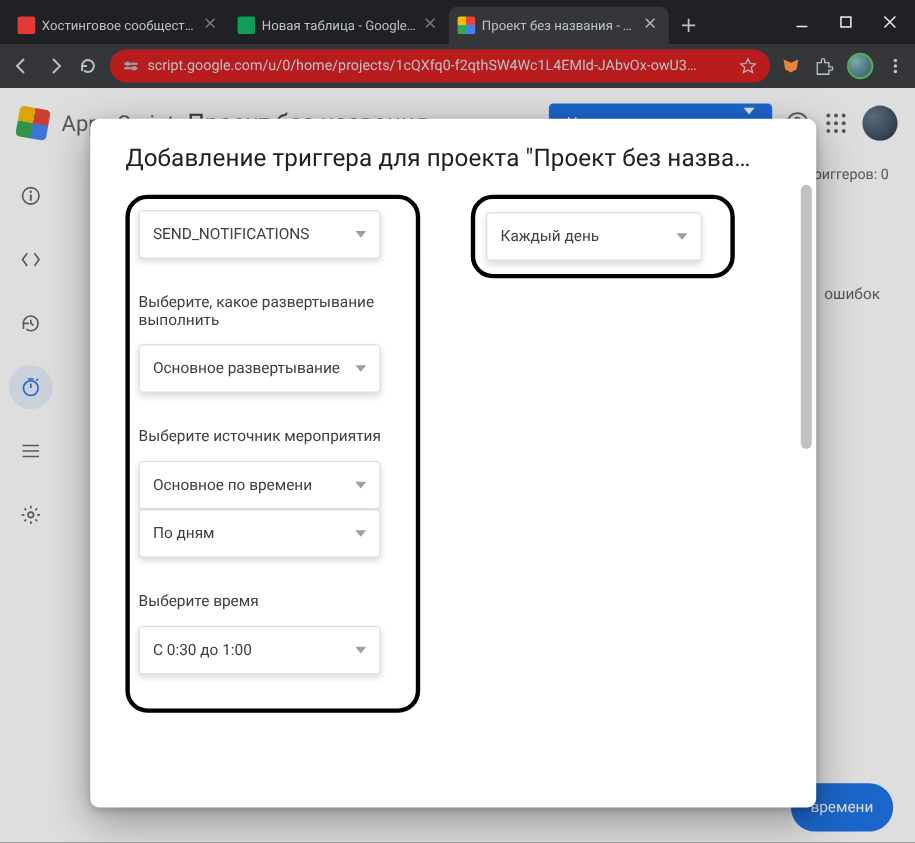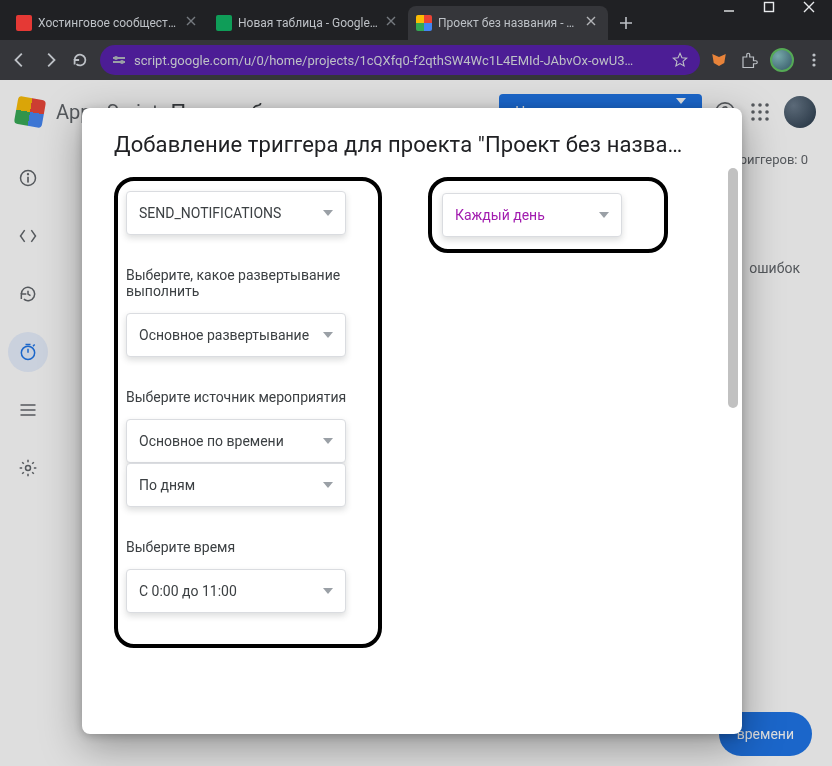--- a/index.html
+++ b/index.html
@@ -9,20 +9,21 @@
       width: 832px;
       height: 766px;
       overflow: hidden;
       position: relative;
     }
     
     .window-frame {
       background: #202124;
       height: 40px;
       display: flex;
+      align-items: center;
       padding: 0 8px;
     }
     .tabs-row { display: flex; flex: 1; gap: 0; height: 34px; align-items: center; margin-top: 6px; }
     .tab {
       display: flex; align-items: center; gap: 6px;
       padding: 0 8px; height: 34px; border-radius: 8px 8px 0 0;
       color: #bdc1c6; font-size: 12px; max-width: 200px; min-width: 0;
       cursor: pointer;
     }
     .tab.active { background: #35363a; }
@@ -39,21 +40,21 @@
     .win-controls { display: flex; gap: 26px; color: #bdc1c6; padding-right: 8px; }
     .win-btn { width: 14px; height: 14px; display:flex; align-items:center; justify-content:center; }
     
     .nav-row {
       background: #35363a;
       height: 40px;
       display: flex; align-items: center; gap: 10px; padding: 0 10px;
     }
     .nav-btn { width: 20px; height: 20px; color: #bdc1c6; display:flex; align-items:center; justify-content:center; }
     .omnibox {
-      flex: 1; height: 30px; background: #4c1d95; border-radius: 15px;
+      flex: 1; height: 30px; background: #b91c1c; border-radius: 15px;
       display: flex; align-items: center; padding: 0 12px; gap: 8px;
       color: #bdc1c6; font-size: 13px; overflow: hidden;
     }
     .omnibox .url-text { flex:1; overflow:hidden; text-overflow: ellipsis; white-space: nowrap; }
     .ext-icons { display: flex; gap: 12px; color:#bdc1c6; align-items: center; }
     .fox-icon { color:#e8833a; }
     .avatar-circle { width: 24px; height: 24px; border-radius: 50%; background: radial-gradient(circle at 30% 30%, #7aa, #356); border: 2px solid #5a5; }
     
     .page {
       background: #fff;
@@ -126,22 +127,22 @@
       cursor:pointer;
       position:relative;
       margin-left: 4px;
     }
     .select .sel-text { flex:1; overflow:hidden; text-overflow:ellipsis; white-space:nowrap; }
     .caret {
       width:0; height:0; border-left:5px solid transparent; border-right:5px solid transparent;
       border-top:6px solid #9aa0a6;
     }
     .right-select {
-      height: 44px; width: 180px; background:#fff; border:1px solid #dadce0; border-radius:4px;
-      display:flex; align-items:center; padding: 0 12px; color:#a21caf; font-size:14px;
+      height: 44px; width: 196px; background:#fff; border:1px solid #dadce0; border-radius:4px;
+      display:flex; align-items:center; padding: 0 12px; color:#404040; font-size:14px;
       box-shadow: 0 3px 6px rgba(60,64,67,.18);
       cursor:pointer;
       gap:44px;
     }
     .right-select .sel-text { flex:1; }
     .scrollbar-mock {
       position:absolute; right:4px; top:60px; bottom:10px; width:12px;
     }
     .scrollbar-thumb { position:absolute; top:0; right:0; width:10px; height:240px; background:#c1c1c1; border-radius:5px; }
     svg { display:block; }
@@ -369,21 +370,21 @@
             <span class="caret"></span>
           </div>
 
           <div class="select">
             <span class="sel-text">По дням</span>
             <span class="caret"></span>
           </div>
 
           <div class="field-label">Выберите время</div>
           <div class="select">
-            <span class="sel-text">С 0:00 до 11:00</span>
+            <span class="sel-text">С 0:30 до 1:00</span>
             <span class="caret"></span>
           </div>
 
         </div>
       </div>
 
       <div class="col right">
         <div class="annotate-box right-box">
           <div class="right-select">
             <span class="sel-text">Каждый день</span>

